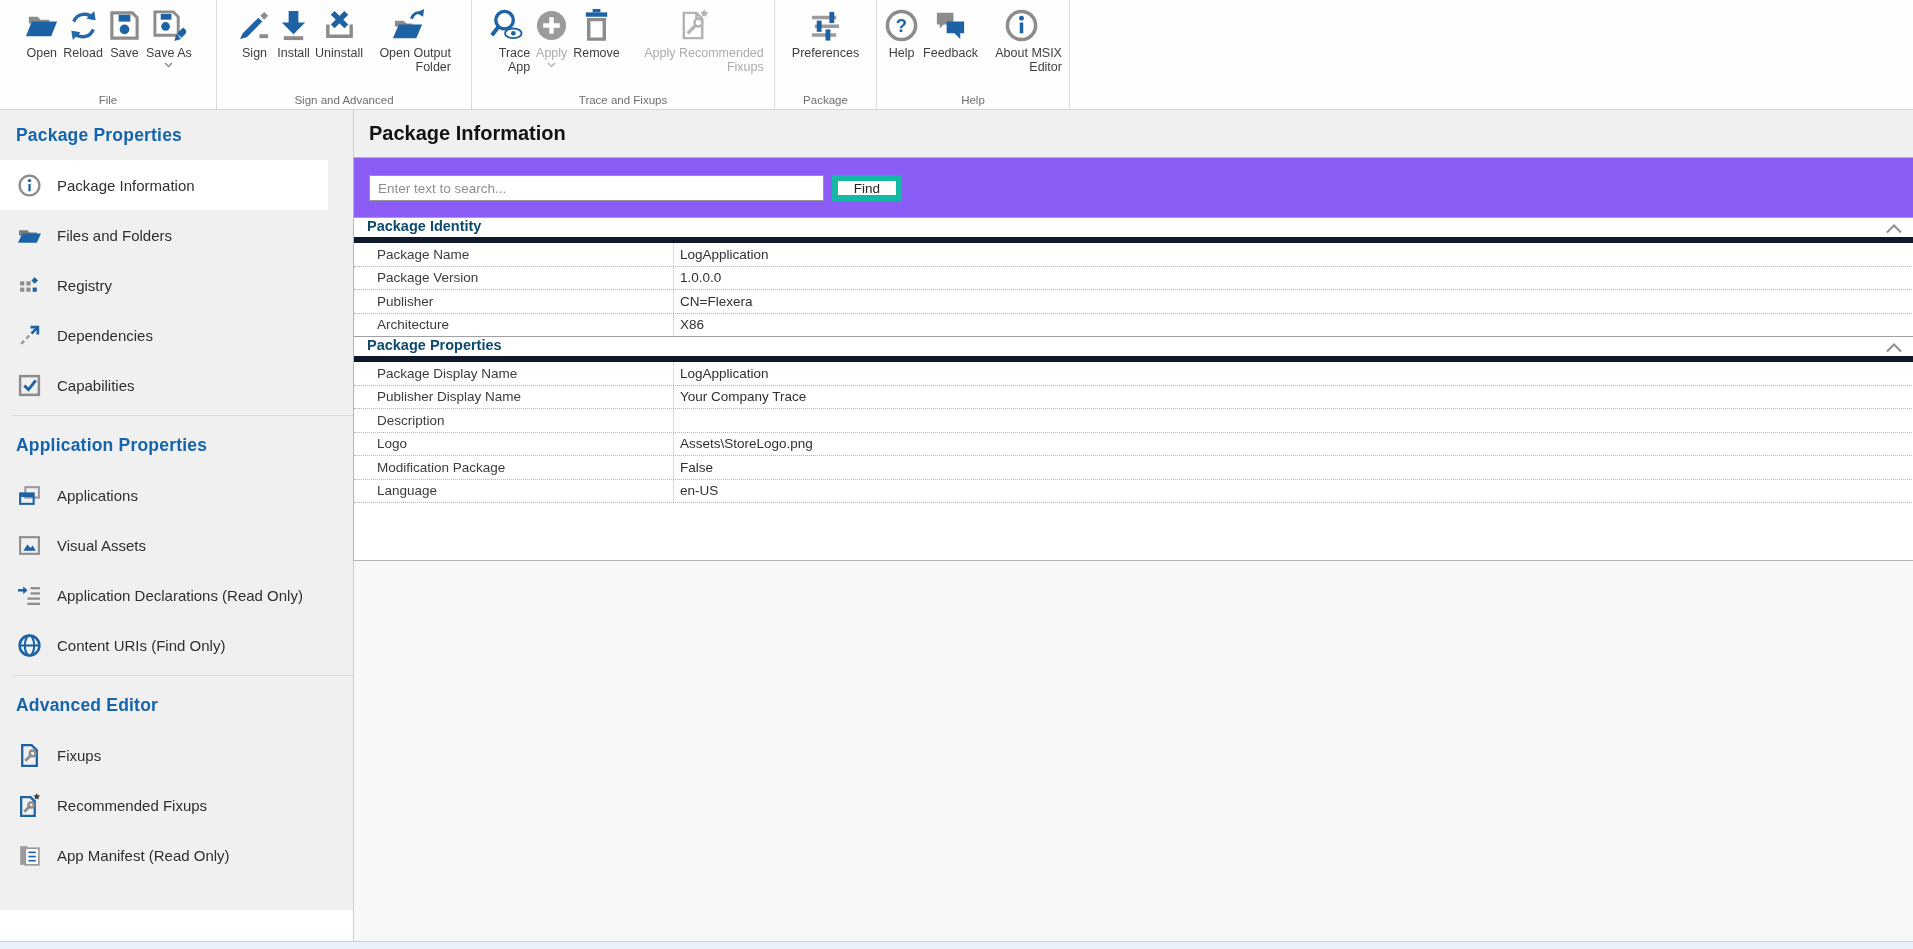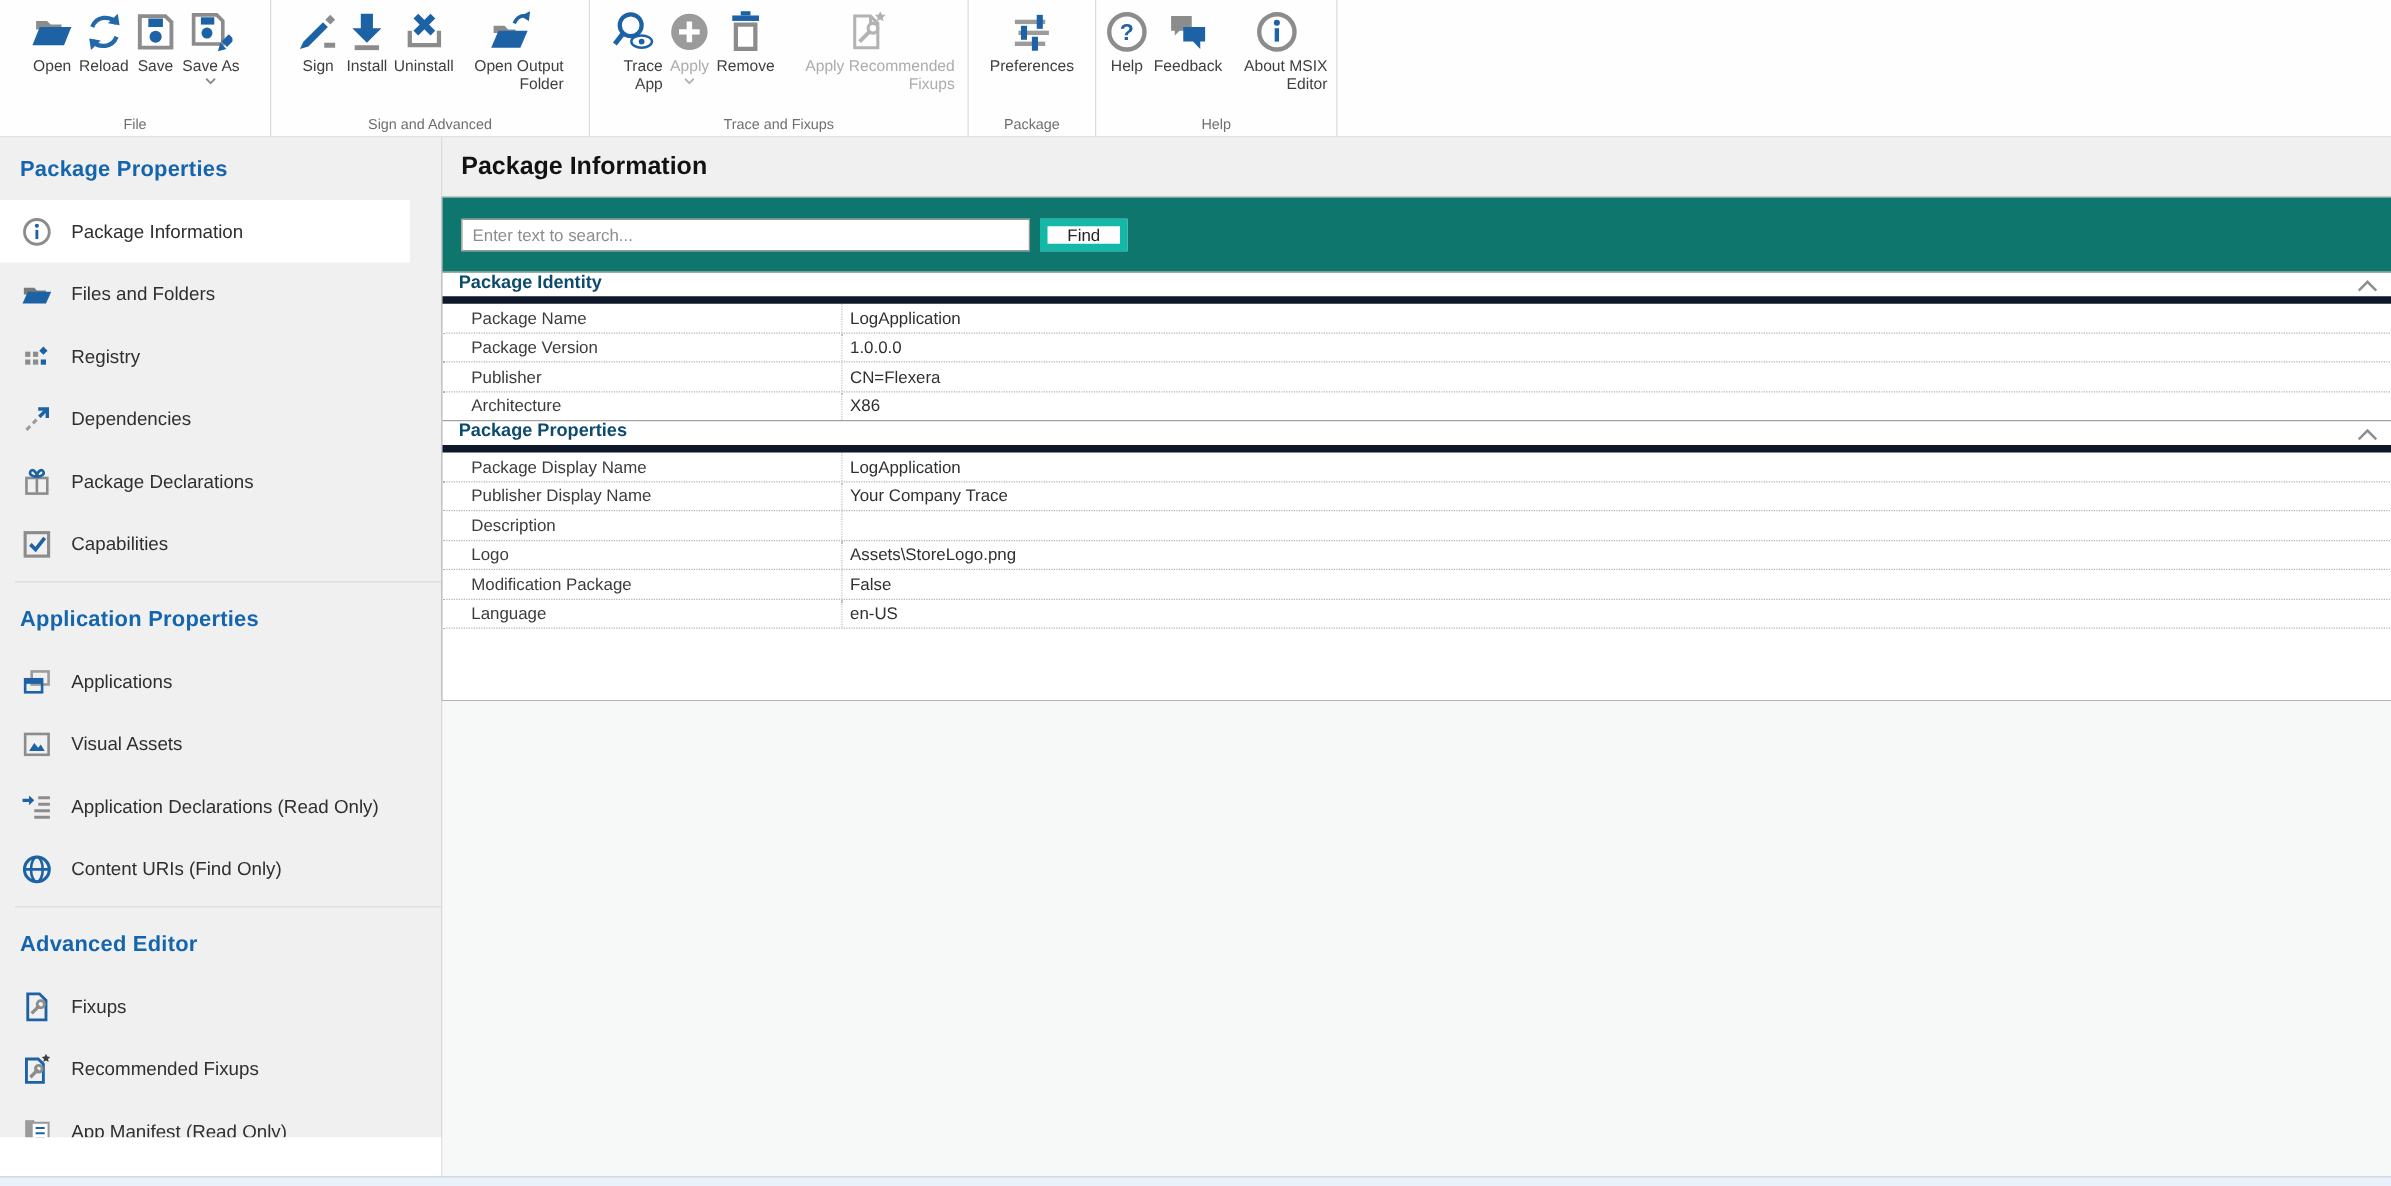--- a/index.html
+++ b/index.html
@@ -38,21 +38,21 @@
   .v-divider { position:absolute; left:353px; top:110px; width:1px; height:831px;
     background:#cfcfcf; }
 
   
   .main-title { position:absolute; left:354px; top:110px; right:0; height:47px;
     background:#f0f0f0; display:flex; align-items:center; padding-left:15px;
     font-size:20px; font-weight:bold; color:#121212; }
 
   .panel { position:absolute; left:353px; top:157px; right:-2px; height:404px;
     background:#fff; border:1px solid #b5b5b5; }
-  .search-strip { height:60px; background:#0f766e; border-bottom:1px solid #a6a6a6;
+  .search-strip { height:60px; background:#8b5cf6; border-bottom:1px solid #a6a6a6;
     position:relative; }
   .search-input { position:absolute; left:15px; top:17px; width:455px; height:26px;
     border:1px solid #979797; font-size:13.5px; padding:0 8px; color:#333;
     background:#fff; font-family:"Liberation Sans", sans-serif; outline:none; }
   .search-input::placeholder { color:#8d8d8d; }
   .find-btn { position:absolute; left:478px; top:17px; width:70px; height:26px;
     border:6px solid #14b8a6; background:#fdfdfd; font-size:13.5px; color:#222;
     font-family:"Liberation Sans", sans-serif; cursor:pointer; }
 
   .sec-head { height:25px; display:flex; align-items:flex-start; padding-left:13px;
@@ -284,28 +284,20 @@
     <div class="side-item">
       <svg viewBox="0 0 24 24">
           <path d="M4 20 15 9" stroke="#9b9b9b" stroke-width="2.4" stroke-dasharray="4 3" fill="none"></path>
           <path d="M13 4h7v7" fill="none" stroke="#1c62a5" stroke-width="2.6"></path>
           <path d="M20 4l-6 6" stroke="#1c62a5" stroke-width="2.6"></path>
         </svg>
       <span>Dependencies</span>
     </div>
     <div class="side-item">
       <svg viewBox="0 0 24 24">
-          <rect x="4" y="9" width="16" height="12" fill="none" stroke="#8c8c8c" stroke-width="2"></rect>
-          <line x1="12" y1="9" x2="12" y2="21" stroke="#8c8c8c" stroke-width="2"></line>
-          <path d="M12 8C8 8 6 6 7 4c1-2 4-1 5 3 1-4 4-5 5-3 1 2-1 4-5 4Z" fill="none" stroke="#1c62a5" stroke-width="2"></path>
-        </svg>
-      <span>Package Declarations</span>
-    </div>
-    <div class="side-item">
-      <svg viewBox="0 0 24 24">
           <rect x="3" y="3" width="18" height="18" fill="none" stroke="#8c8c8c" stroke-width="2.4"></rect>
           <path d="M7 12l4 4 7-9" fill="none" stroke="#1c62a5" stroke-width="2.8"></path>
         </svg>
       <span>Capabilities</span>
     </div>
 
     <div class="side-sep"></div>
     <div class="side-header">Application Properties</div>
 
     <div class="side-item">

